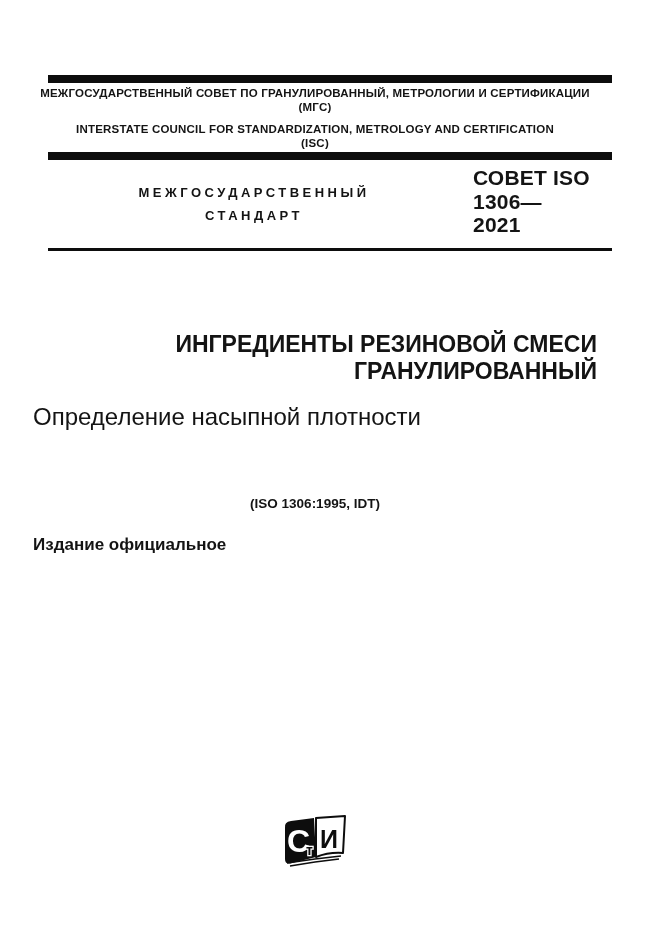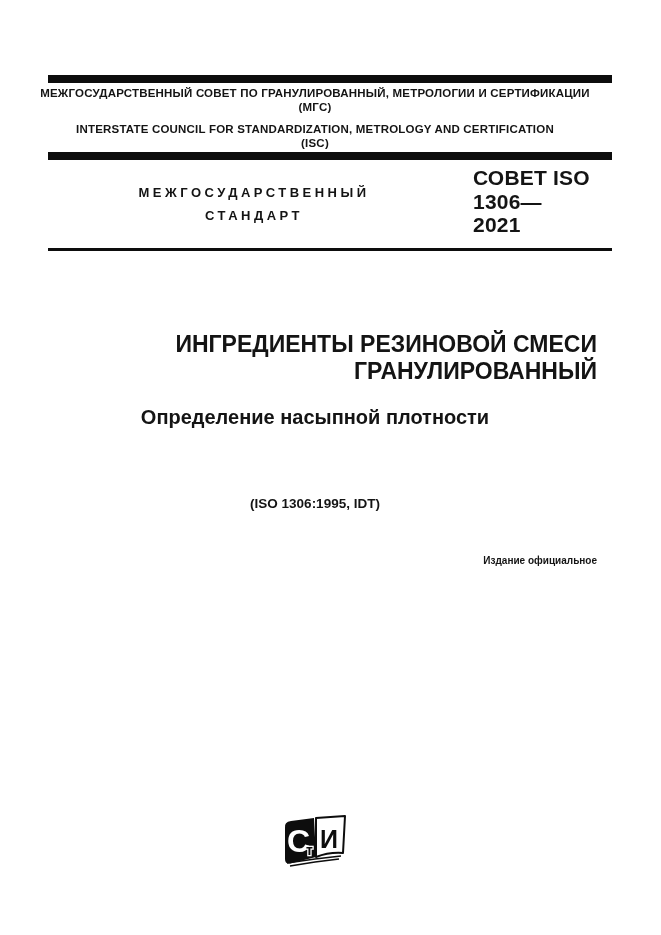--- a/index.html
+++ b/index.html
@@ -35,29 +35,29 @@
     font-weight:bold;font-size:21px;line-height:23.5px;letter-spacing:.2px;
     text-align:left;white-space:nowrap;
   }
 
   .title-block{
     position:absolute;top:315px;left:33px;width:564px;
     text-align:right;font-weight:bold;font-size:23px;line-height:27px;margin-top:16px;
   }
   .subtitle{
     position:absolute;top:405px;left:33px;width:564px;
-    text-align:center;font-weight:bold;font-size:20px;line-height:24px;
+    font-weight:normal;font-size:24px;line-height:24px;
   }
   .iso-ref{
     position:absolute;top:454px;left:33px;width:564px;
     text-align:center;font-weight:bold;font-size:13.5px;margin-top:42px;
   }
   .edition{
     position:absolute;top:535px;left:33px;width:564px;
-    text-align:right;font-weight:bold;font-size:10px;margin-top:20px;
+    text-align:left;font-weight:bold;font-size:17px;
   }
 
   .imprint{
     position:absolute;top:810px;left:33px;width:564px;
     display:flex;justify-content:center;align-items:flex-start;gap:16px;
   }
   .logo{margin-top:4px;flex:0 0 auto;}
   .imprint-text{
     text-align:center;font-weight:bold;font-size:12px;line-height:13px;
     padding-top:2px;min-width:104px;

